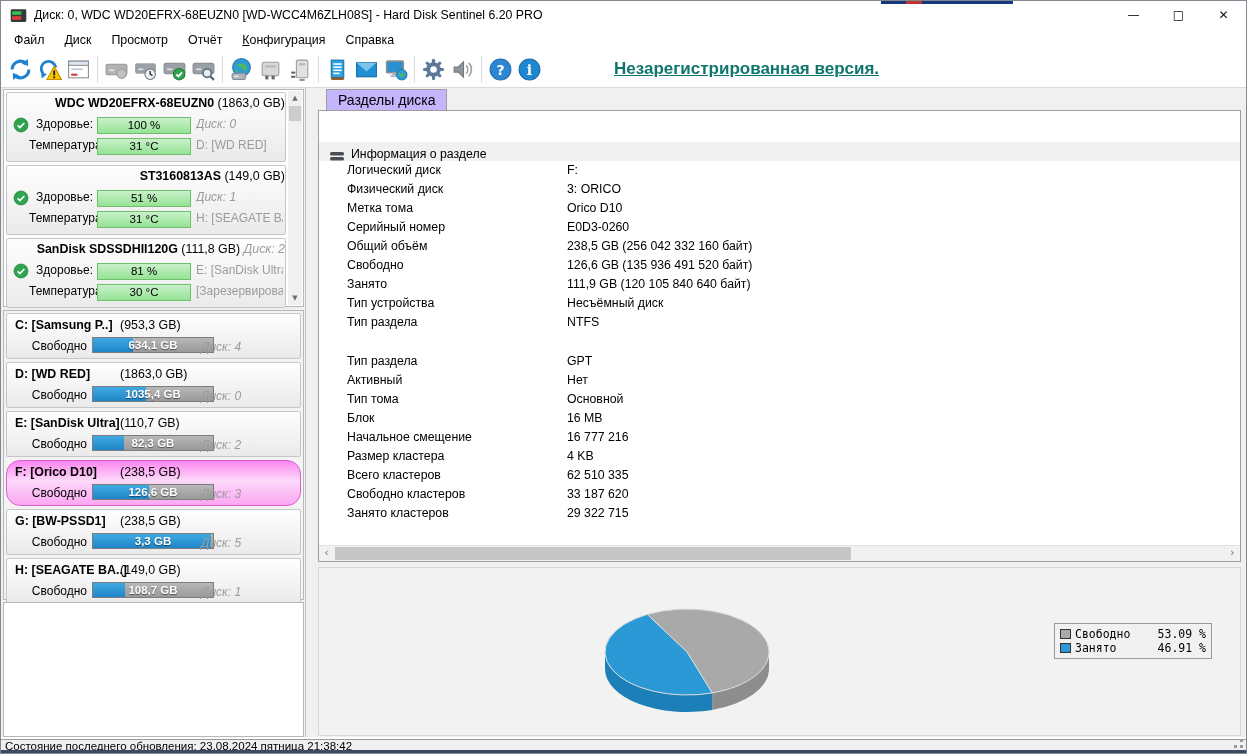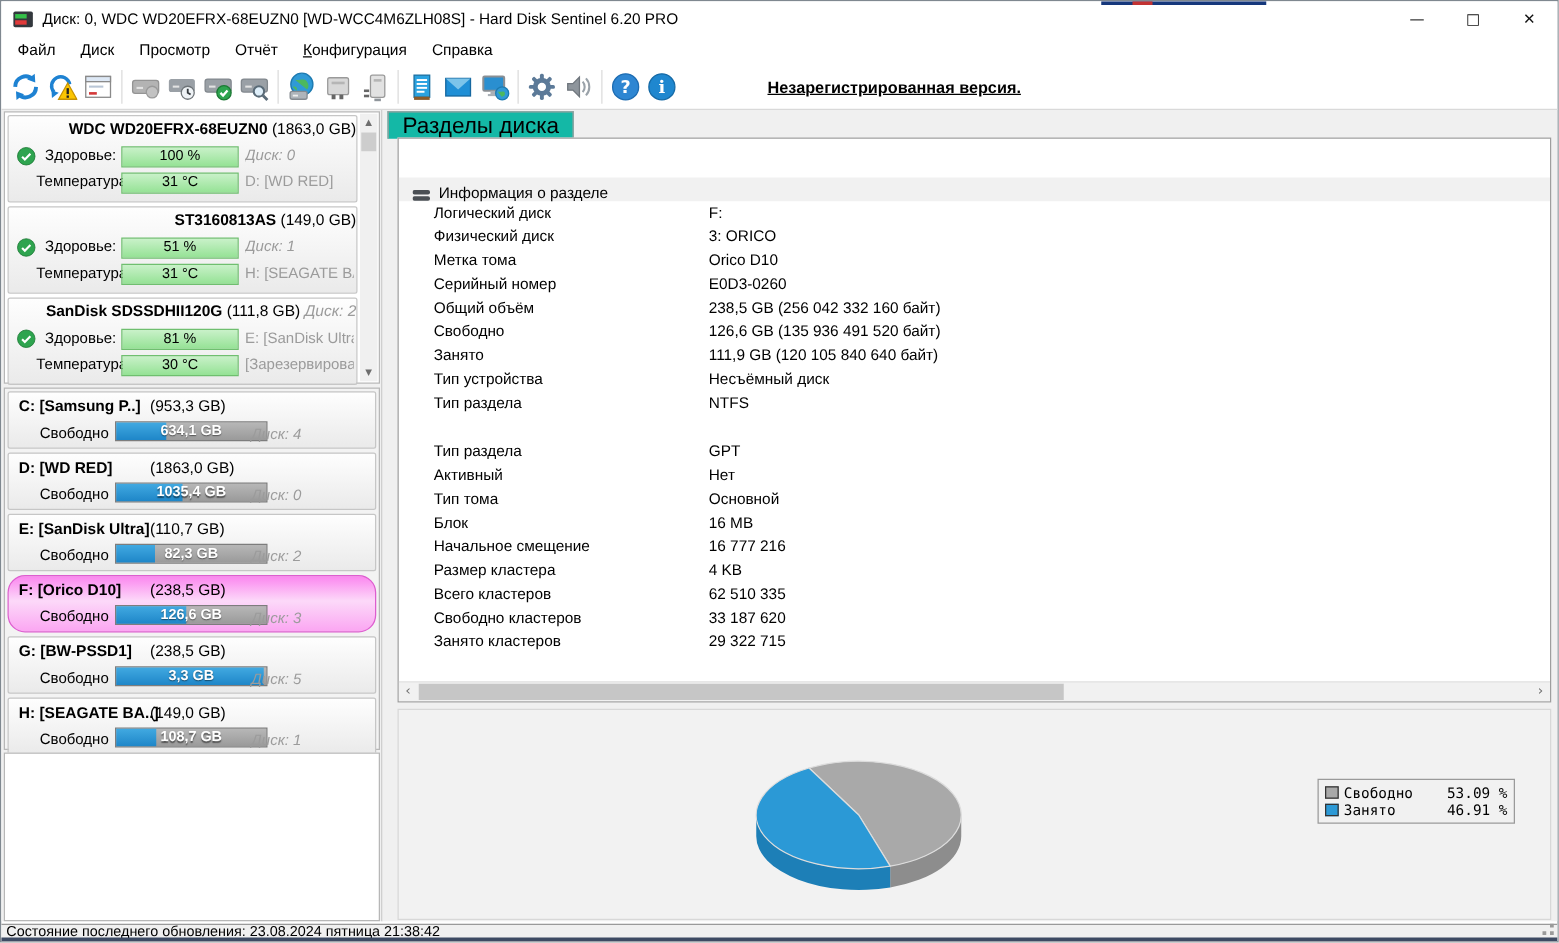--- a/index.html
+++ b/index.html
@@ -19,21 +19,21 @@
   .menubar{position:absolute;left:0;top:28px;right:0;height:22px;background:#fff;
            display:flex;align-items:center;padding-left:3px;}
   .menu-item{padding:0 10px;font-size:12.4px;line-height:22px;cursor:default;}
   .menu-item u{text-decoration:underline;}
   
   .toolbar{position:absolute;left:0;top:50px;right:0;height:36px;background:#fff;
            border-bottom:1px solid #d9d9d9;display:flex;align-items:center;padding-left:5px;}
   .ticon{width:29px;height:29px;display:flex;align-items:center;justify-content:center;}
   .ticon svg{width:25px;height:25px;}
   .tsep{width:1px;height:27px;background:#dcdcdc;margin:0 4px;}
-  .unreg{margin-left:70px;font-size:13px;font-weight:bold;color:#000000;
+  .unreg{margin-left:70px;font-size:17px;font-weight:bold;color:#0f766e;
          text-decoration:underline;white-space:nowrap;cursor:pointer;}
   
   .sidebar{position:absolute;left:0;top:87px;width:305px;bottom:16px;background:#f0f0f0;
            border-right:1px solid #c4c4c4;box-sizing:border-box;}
   .panel{position:absolute;left:2px;width:301px;border:1px solid #b7b7b7;background:#fff;box-sizing:border-box;}
   .panel-disks{top:1px;height:218px;}
   .panel-vols{top:222px;height:290px;background:#f3f3f3;}
   .panel-empty{top:514px;height:135px;background:#fff;}
   
   .dcard{position:relative;height:68px;margin:2px 17px 3px 2px;border:1px solid #c6c6c6;border-radius:2px;
@@ -62,22 +62,22 @@
   .vsize{position:absolute;left:113px;top:4px;font-size:12.4px;white-space:nowrap;}
   .vfree{position:absolute;left:16px;top:25px;width:64px;text-align:right;font-size:12px;}
   .vbar{position:absolute;left:85px;top:23px;width:122px;height:16px;box-sizing:border-box;
         background:linear-gradient(#b7b7b7,#9a9a9a);border:1px solid #7d7d7d;}
   .vbar-fill{height:100%;background:linear-gradient(#41a9e1,#1e86c8);}
   .vbar-text{position:absolute;inset:0;text-align:center;color:#fff;font-weight:bold;font-size:11.5px;
              line-height:14px;text-shadow:0 1px 1px rgba(0,0,0,.5);}
   .vdisk{position:absolute;left:194px;top:26px;font-size:12px;color:#9b9b9b;font-style:italic;}
   
   .main{position:absolute;left:305px;top:87px;right:0;bottom:16px;background:#f0f0f0;}
-  .tab{position:absolute;left:4px;top:1px;height:21px;line-height:21px;padding:0 11px;font-size:18px;
-       background:#14b8a6;border:1px solid #9e9e9e;border-bottom:none;}
+  .tab{position:absolute;left:20px;top:1px;height:21px;line-height:21px;padding:0 11px;font-size:14px;
+       background:#c4b5fd;border:1px solid #9e9e9e;border-bottom:none;}
   .info{position:absolute;left:12px;top:22px;width:923px;height:452px;background:#fff;
         border:1px solid #9e9e9e;box-sizing:border-box;overflow:hidden;}
   .sect{height:19px;background:#f1f1f1;display:flex;align-items:center;gap:7px;
         padding-left:11px;font-size:12.3px;}
   .sect:first-child{margin-top:31px;align-items:flex-end;}
   .sect-gap{height:20px;}
   .sect-icon{width:14px;height:9px;display:inline-block;}
   .irow{height:19px;position:relative;font-size:12.3px;}
   .ilab{position:absolute;left:28px;top:2px;white-space:nowrap;}
   .ival{position:absolute;left:248px;top:2px;white-space:nowrap;}

